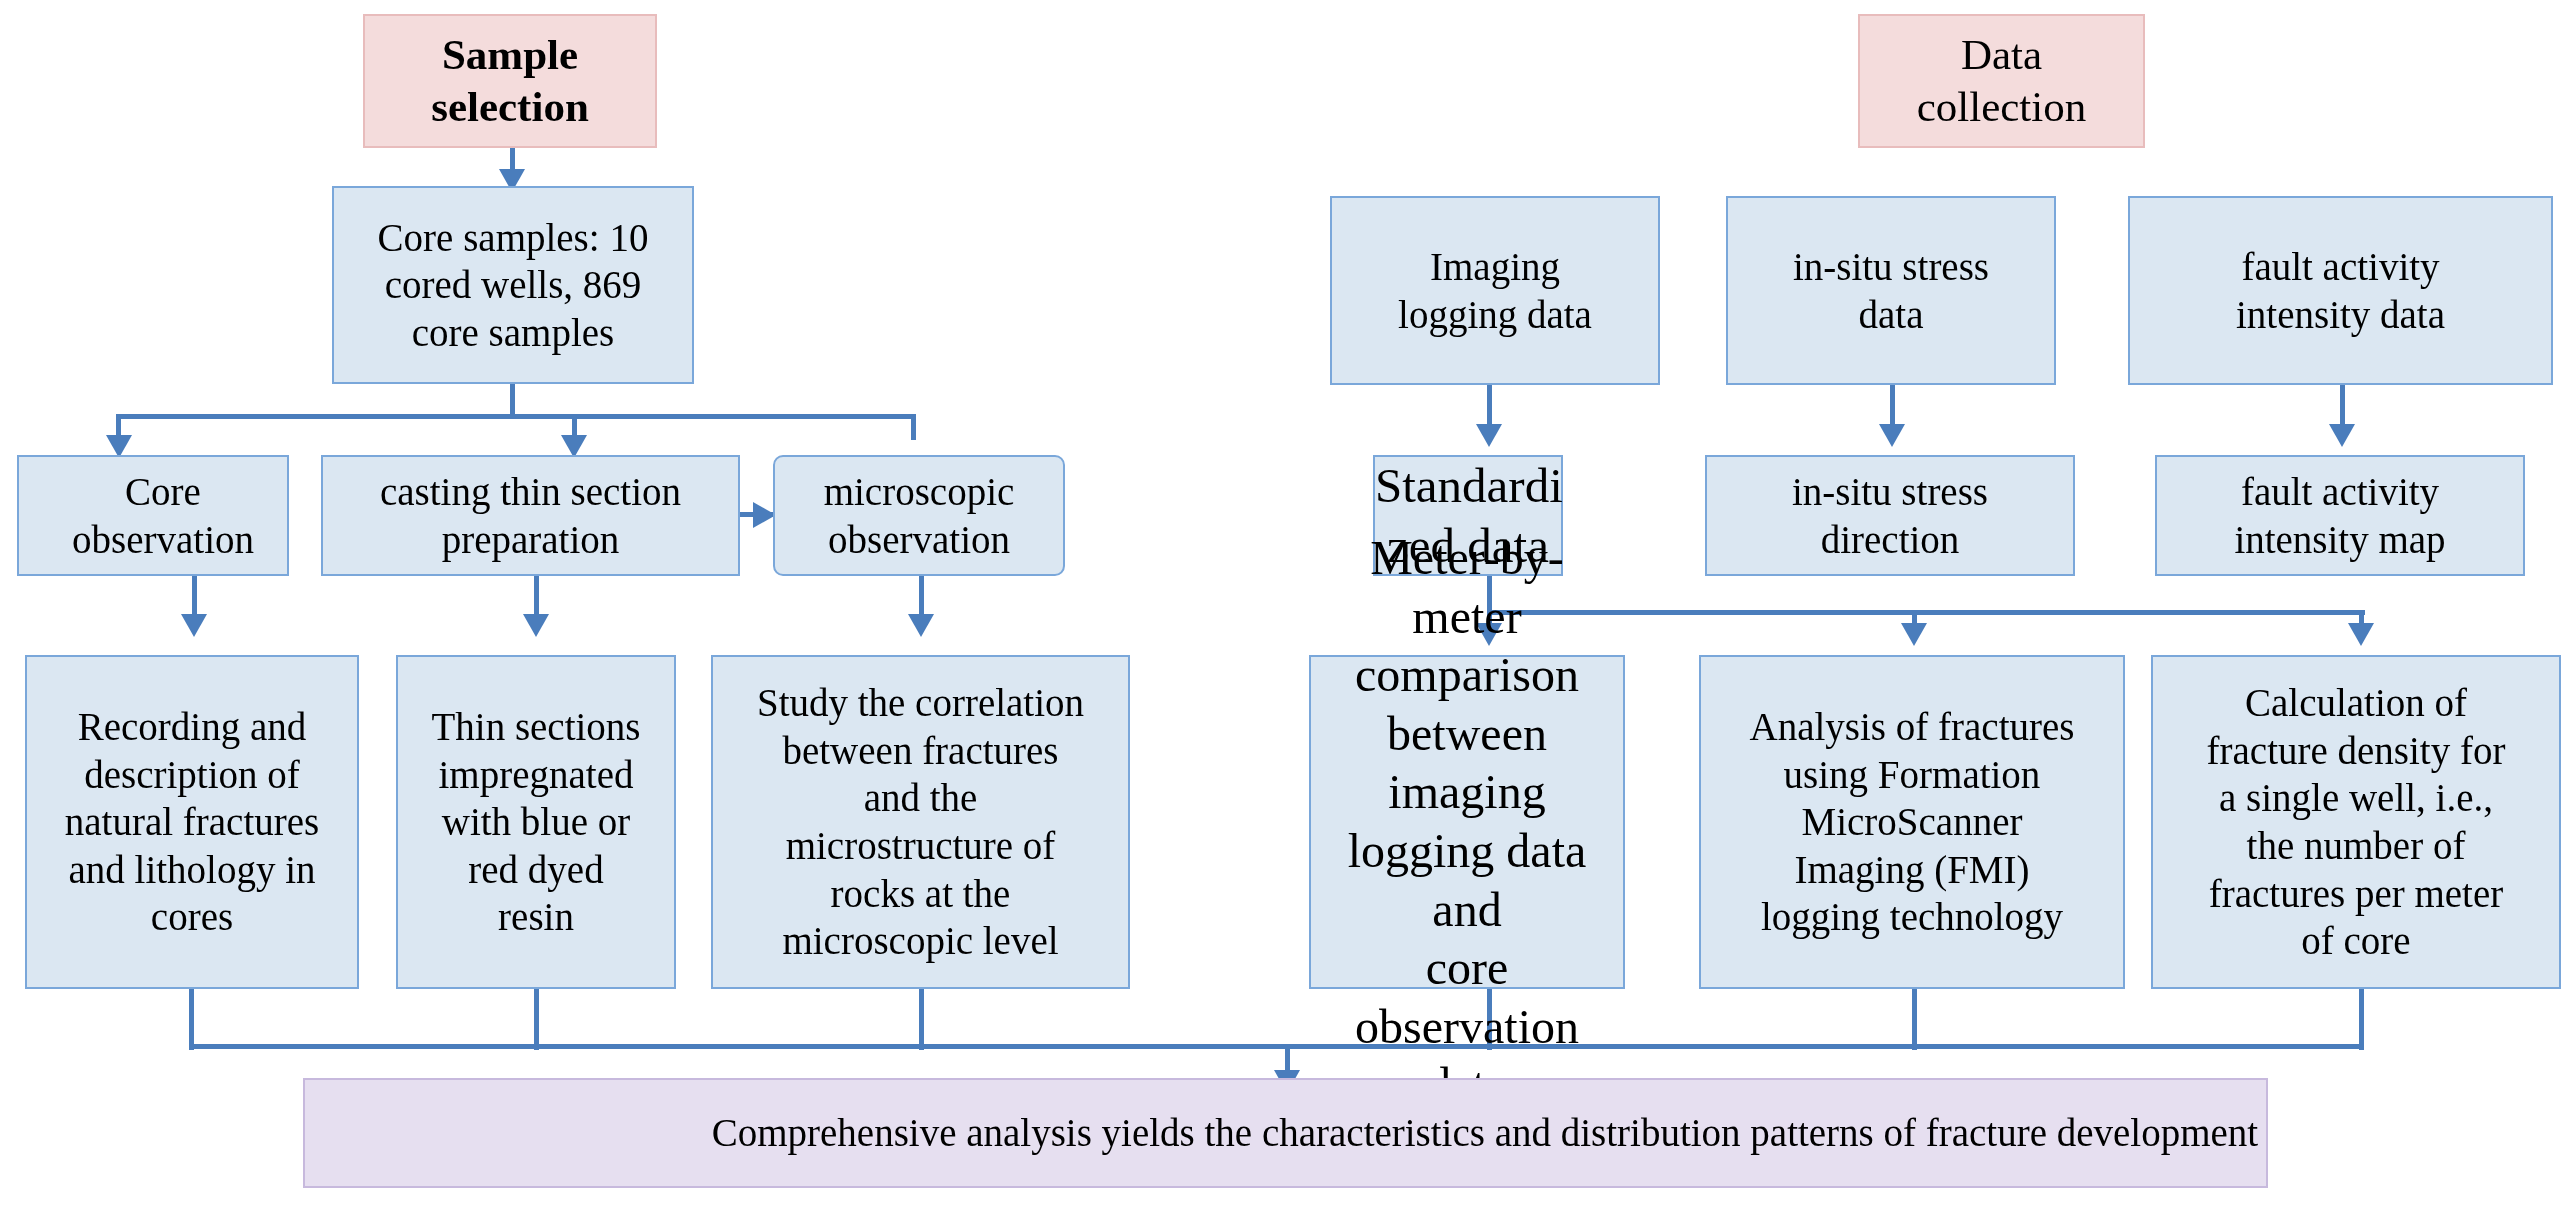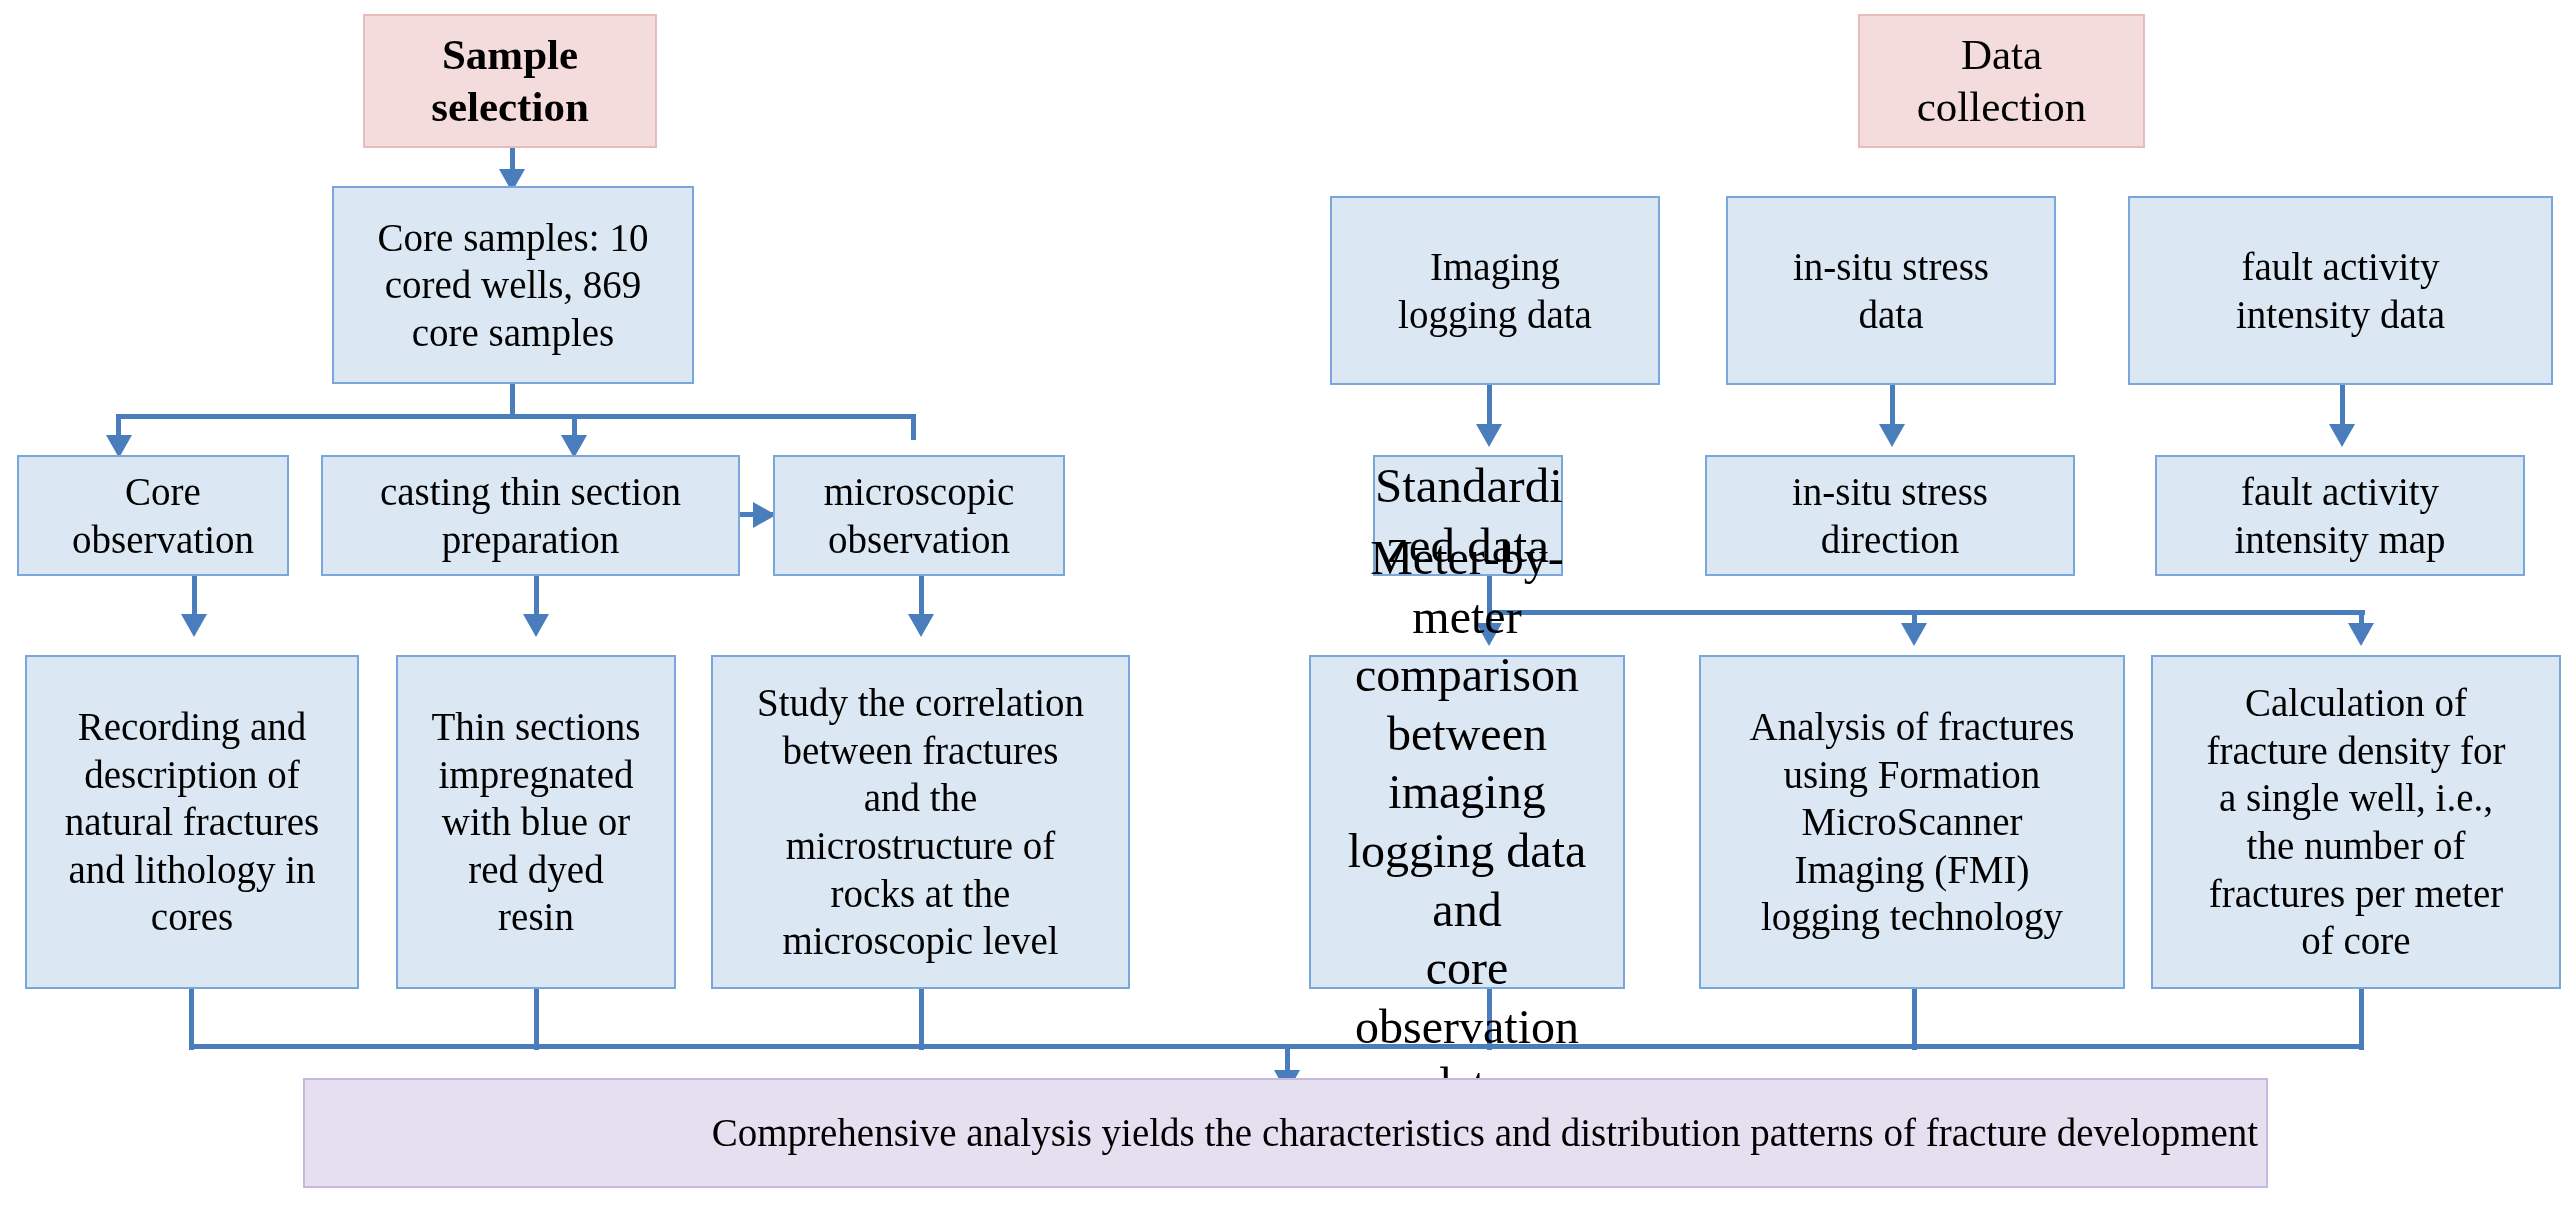--- a/index.html
+++ b/index.html
@@ -151,21 +151,21 @@
   <div class="node n-blue" style="left:17px; top:455px; width:272px; height:121px; font-size:39px;padding-left:20px;">
     <span class="label">Core
 observation</span>
   </div>
 
   <div class="node n-blue" style="left:321px; top:455px; width:419px; height:121px; font-size:39px;">
     <span class="label">casting thin section
 preparation</span>
   </div>
 
-  <div class="node n-blue" style="left:773px; top:455px; width:292px; height:121px; font-size:39px;">
+  <div class="node n-blue" style="left:773px; top:455px; width:292px; height:121px; font-size:39px;border-radius:10px;">
     <span class="label">microscopic
 observation</span>
   </div>
 
   <div class="node n-blue" style="left:25px; top:655px; width:334px; height:334px; font-size:39px;">
     <span class="label">Recording and
 description of
 natural fractures
 and lithology in
 cores</span>

